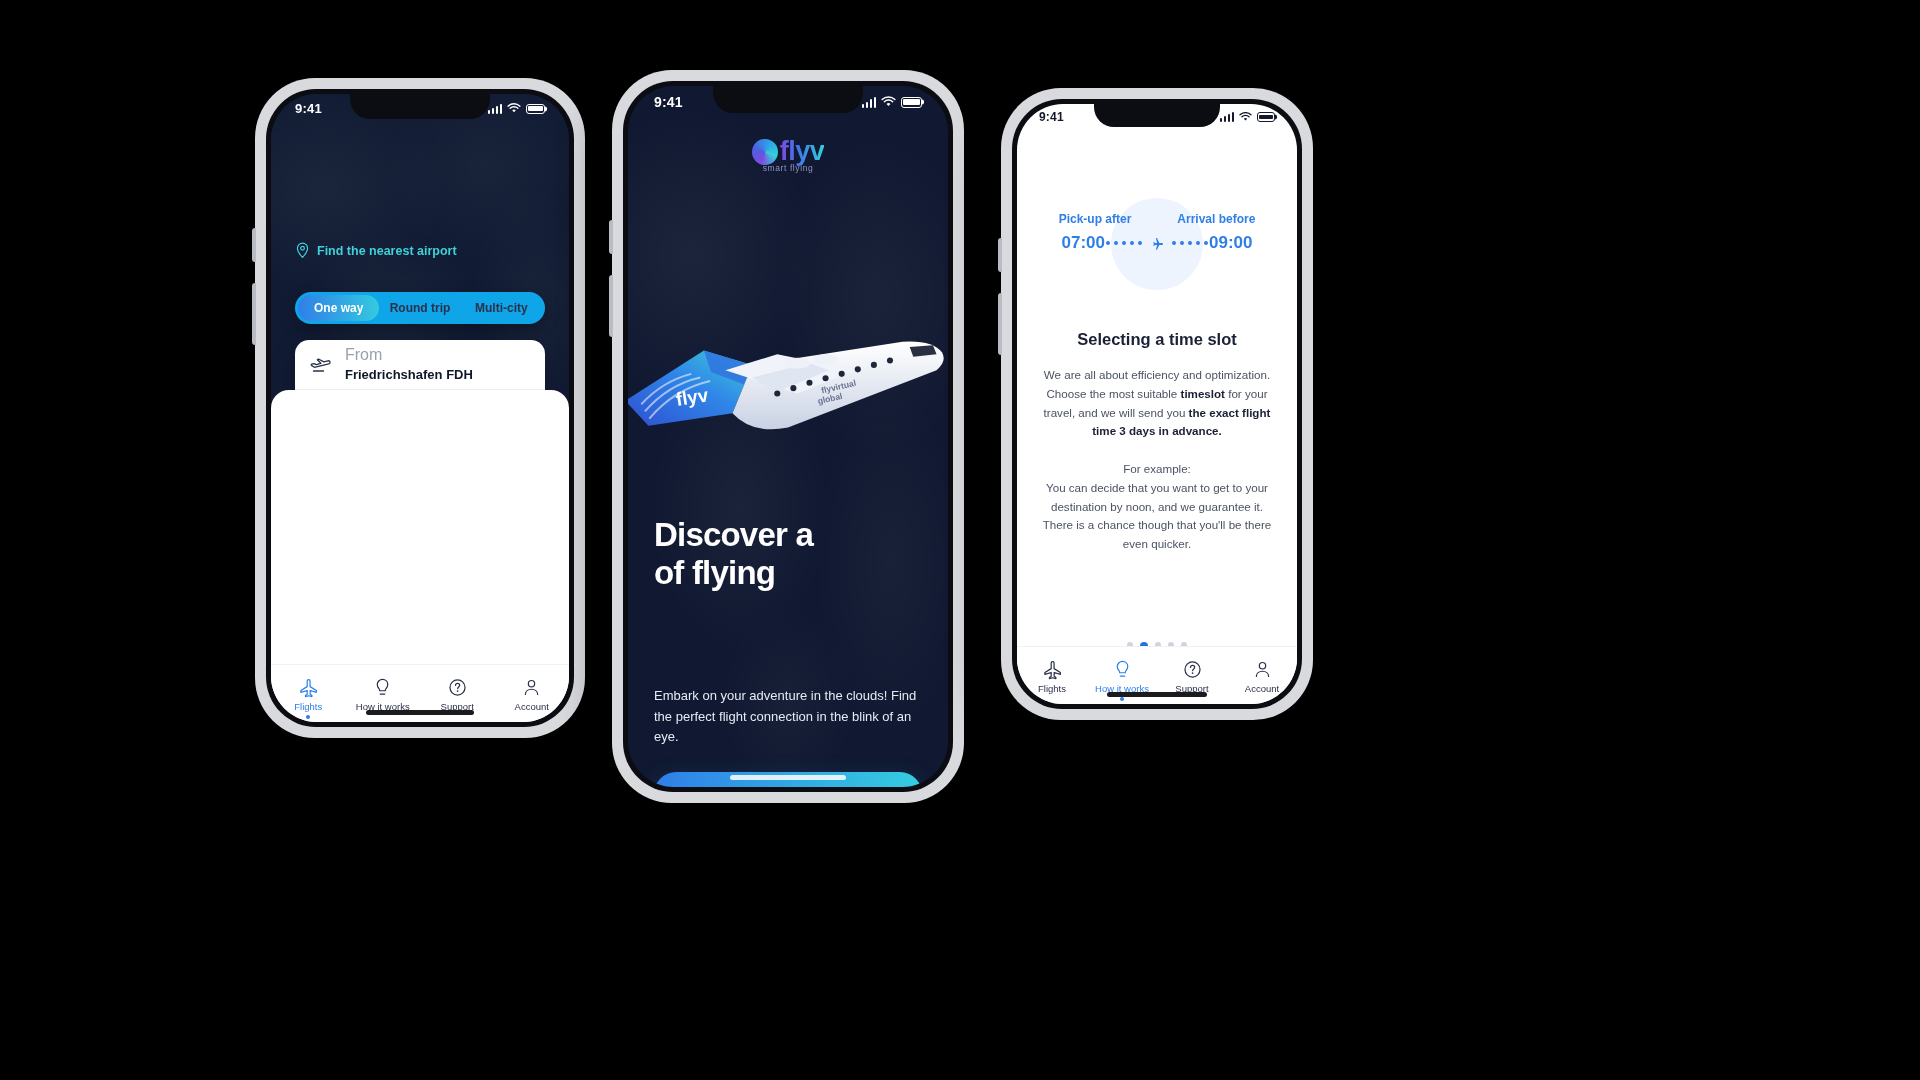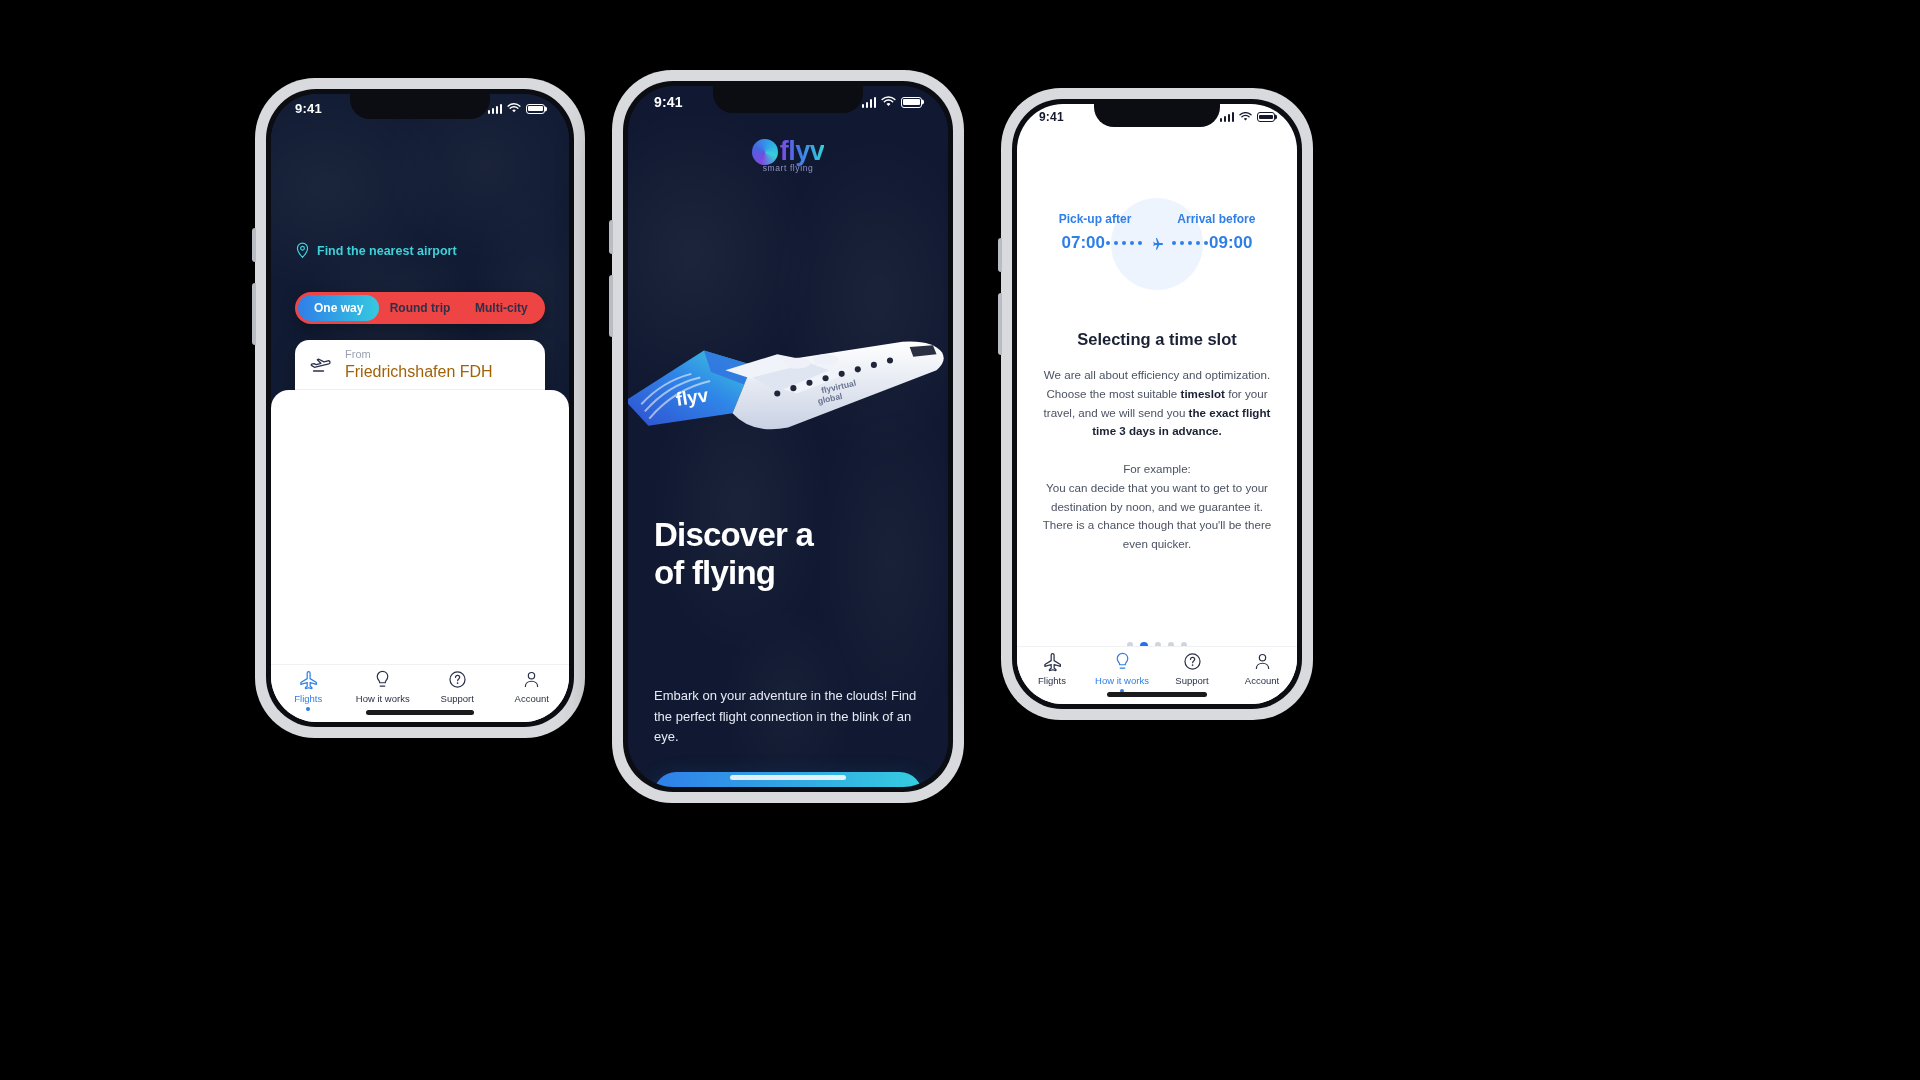--- a/index.html
+++ b/index.html
@@ -60,53 +60,53 @@
               radial-gradient(ellipse 48% 40% at 72% 22%, rgba(255,255,255,.035), transparent 72%),
               radial-gradient(ellipse 42% 34% at 40% 66%, rgba(255,255,255,.04), transparent 70%),
               radial-gradient(ellipse 30% 50% at 88% 62%, rgba(255,255,255,.03), transparent 70%),
               linear-gradient(180deg,#111b33,#111b33);
   }
   .p1-h1 { position:absolute; left:24px; top:66px; color:#fff; font-size:23px;
            font-weight:700; line-height:1.33; letter-spacing:-.3px; }
   .p1-near { position:absolute; left:24px; top:148px; display:flex; align-items:center; gap:7px;
              color:#3fd0d8; font-size:12.5px; font-weight:700; }
   .segment { position:absolute; left:24px; right:24px; top:198px; height:32px;
-             background:#ef4444; border-radius:18px; display:flex; align-items:center;
+             background:#0ea5e9; border-radius:18px; display:flex; align-items:center;
              padding:3px; box-shadow:0 5px 16px rgba(0,0,0,.30); }
   .seg { flex:1; height:100%; display:flex; align-items:center; justify-content:center;
          font-size:12px; font-weight:700; color:#2a3148; border-radius:16px; }
   .seg.on { color:#fff; background:linear-gradient(90deg,#2f7fe8,#35c9e0); }
 
   .card { position:absolute; left:24px; right:24px; top:246px; background:#fff;
           border-radius:14px; box-shadow:0 9px 26px rgba(0,0,0,.22); overflow:hidden; }
   .frow { display:flex; align-items:center; gap:12px; padding:9px 14px; height:50px;
           border-bottom:1px solid #eceef2; }
   .frow:last-child { border-bottom:none; }
   .frow .ic { width:24px; height:24px; flex:none; color:#2a3148; }
-  .fl-lab { font-size:11px; color:#9aa0ae; line-height:1.3; }
-  .fl-val { font-size:16px; color:#a16207; font-weight:400; line-height:1.35; }
+  .fl-lab { font-size:16px; color:#9aa0ae; line-height:1.3; }
+  .fl-val { font-size:13px; color:#0f172a; font-weight:700; line-height:1.35; }
 
   .paxrow { position:absolute; left:24px; right:24px; top:416px; height:40px;
             display:flex; align-items:center; }
   .paxrow .ic { width:20px; height:20px; color:#2a3148; margin-right:10px; }
   .pax-lab { font-size:12.5px; color:#6f7687; flex:1; }
   .stp { width:27px; height:27px; border-radius:50%; background:#1d2438; color:#fff;
          display:flex; align-items:center; justify-content:center; font-size:16px; font-weight:700; }
   .pax-n { width:30px; text-align:center; font-size:14px; color:#232a3d; font-weight:400; }
 
   .searchbtn { position:absolute; left:24px; right:24px; top:470px; height:40px;
                border-radius:22px; background:linear-gradient(90deg,#2f7fe8,#35c9e0);
                color:#fff; font-size:14.5px; font-weight:700; display:flex;
                align-items:center; justify-content:center; box-shadow:0 7px 18px rgba(47,127,232,.35); }
 
   .sheet { position:absolute; left:0; right:0; top:296px; bottom:0; background:#fff;
            border-radius:18px 18px 0 0; z-index:1; }
 
   .navbar { position:absolute; left:0; right:0; bottom:0; height:58px; background:#fff;
-            display:flex; align-items:flex-start; padding-top:4px; z-index:20;
+            display:flex; align-items:flex-start; padding-top:12px; z-index:20;
             border-top:1px solid #f0f1f4; }
   .nav { flex:1; display:flex; flex-direction:column; align-items:center; gap:3px;
          color:#2a3148; position:relative; }
   .nav .ic { width:21px; height:21px; }
   .nav span { font-size:9.5px; }
   .nav.on { color:#2f7fe8; }
   .nav .dot { width:4px; height:4px; border-radius:50%; background:#2f7fe8; }
 
   
   #p2 { left:612px; top:70px; width:352px; height:733px; }

